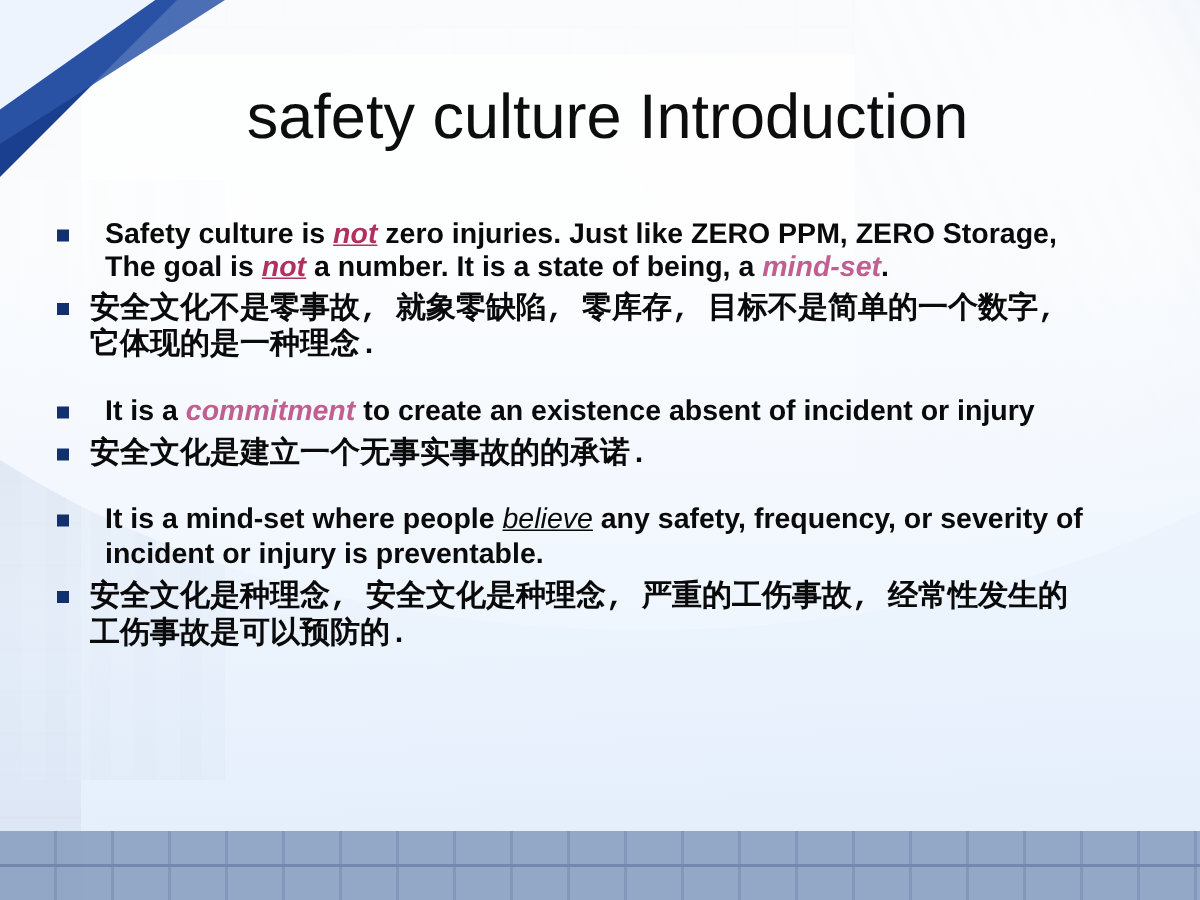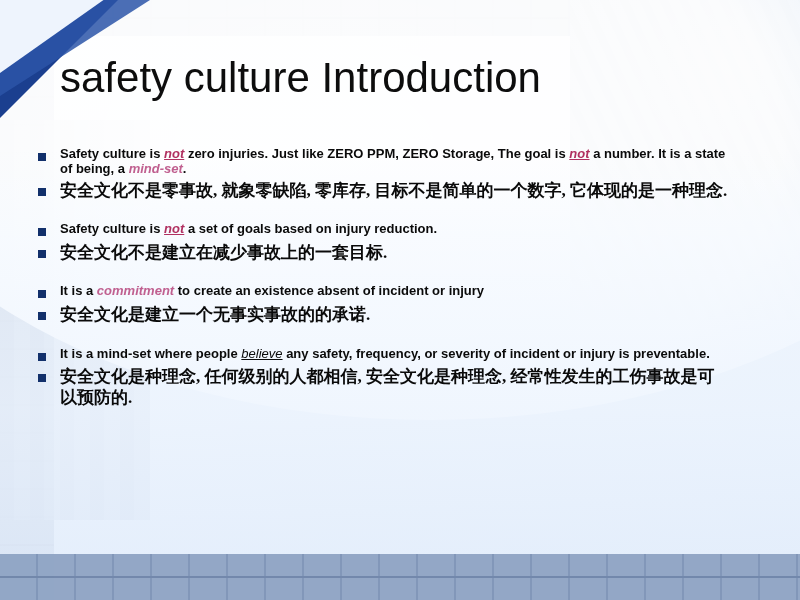--- a/index.html
+++ b/index.html
@@ -144,21 +144,21 @@
     z-index: 5;
     width: 800px;
     height: 600px;
   }
 
   .slide-title {
     position: absolute;
     left: 60px;
     top: 55px;
     width: 690px;
-    text-align: left;
+    text-align: center;
     font-size: 42px;
     font-weight: normal;
     color: #0d0d0d;
     letter-spacing: 0px;
     line-height: 1.1;
   }
 
   .body-list {
     position: absolute;
     left: 28px;
@@ -182,31 +182,32 @@
   .bullet-marker {
     position: absolute;
     left: 10px;
     top: 7px;
     width: 8px;
     height: 8px;
     background: #12306b;
   }
 
   .en-line {
-    font-size: 13px;
+    font-size: 19px;
     font-weight: bold;
     color: #0a0a0a;
     line-height: 1.18;
+    margin-left: 10px;
   }
   .cn-line {
-    font-size: 17px;
+    font-size: 20px;
     font-weight: bold;
     color: #0a0a0a;
     line-height: 1.22;
-    font-family: Liberation Serif, serif;
+    font-family: Liberation Mono, monospace;
   }
 
   .em-red {
     color: #b03060;
     font-style: italic;
     text-decoration: underline;
     font-weight: bold;
   }
   .em-pink {
     color: #c06090;
@@ -248,32 +249,20 @@
           <div class="en-line">
             <span>Safety culture is </span><span class="em-red">not</span><span> zero injuries.  Just like ZERO PPM, ZERO Storage, The goal is </span><span class="em-red">not</span><span> a number.  It is a state of being, a </span><span class="em-pink">mind-set</span><span>.</span>
           </div>
         </div>
         <div class="bullet-row cn-row-wrap" style="margin-top:4px;">
           <span class="bullet-marker"></span>
           <div class="cn-line">安全文化不是零事故, 就象零缺陷, 零库存, 目标不是简单的一个数字, 它体现的是一种理念.</div>
         </div>
       </div>
 
-      <div class="bullet-block gap">
-        <div class="bullet-row">
-          <span class="bullet-marker"></span>
-          <div class="en-line">
-            <span>Safety culture is </span><span class="em-red">not</span><span> a set of goals based on injury reduction.</span>
-          </div>
-        </div>
-        <div class="bullet-row" style="margin-top:6px;">
-          <span class="bullet-marker"></span>
-          <div class="cn-line">安全文化不是建立在减少事故上的一套目标.</div>
-        </div>
-      </div>
 
       <div class="bullet-block gap">
         <div class="bullet-row">
           <span class="bullet-marker"></span>
           <div class="en-line">
             <span>It is a </span><span class="em-pink">commitment</span><span> to create an existence absent of incident or injury</span>
           </div>
         </div>
         <div class="bullet-row" style="margin-top:6px;">
           <span class="bullet-marker"></span>
@@ -283,19 +272,19 @@
 
       <div class="bullet-block gap">
         <div class="bullet-row">
           <span class="bullet-marker"></span>
           <div class="en-line">
             <span>It is a mind-set where people </span><span class="em-underline">believe</span><span> any safety, frequency, or severity of incident or injury is preventable.</span>
           </div>
         </div>
         <div class="bullet-row" style="margin-top:6px;">
           <span class="bullet-marker"></span>
-          <div class="cn-line">安全文化是种理念, 任何级别的人都相信, 安全文化是种理念, 经常性发生的工伤事故是可以预防的.</div>
+          <div class="cn-line">安全文化是种理念, 安全文化是种理念, 严重的工伤事故, 经常性发生的工伤事故是可以预防的.</div>
         </div>
       </div>
 
     </div>
   </div>
 </div>
 
 </body></html>

